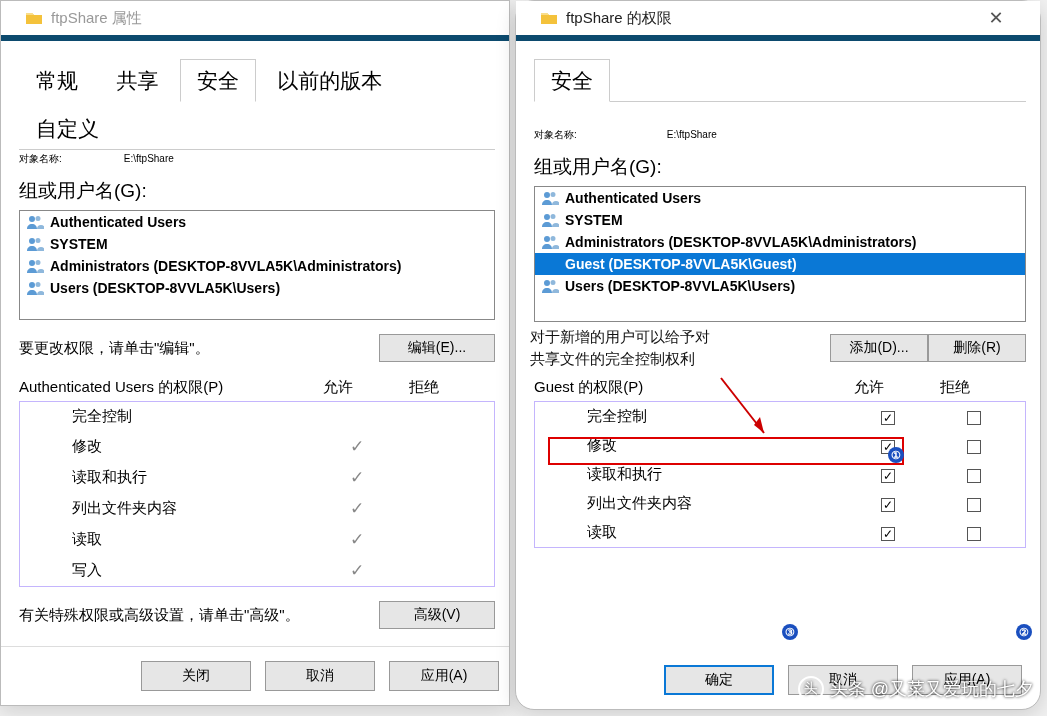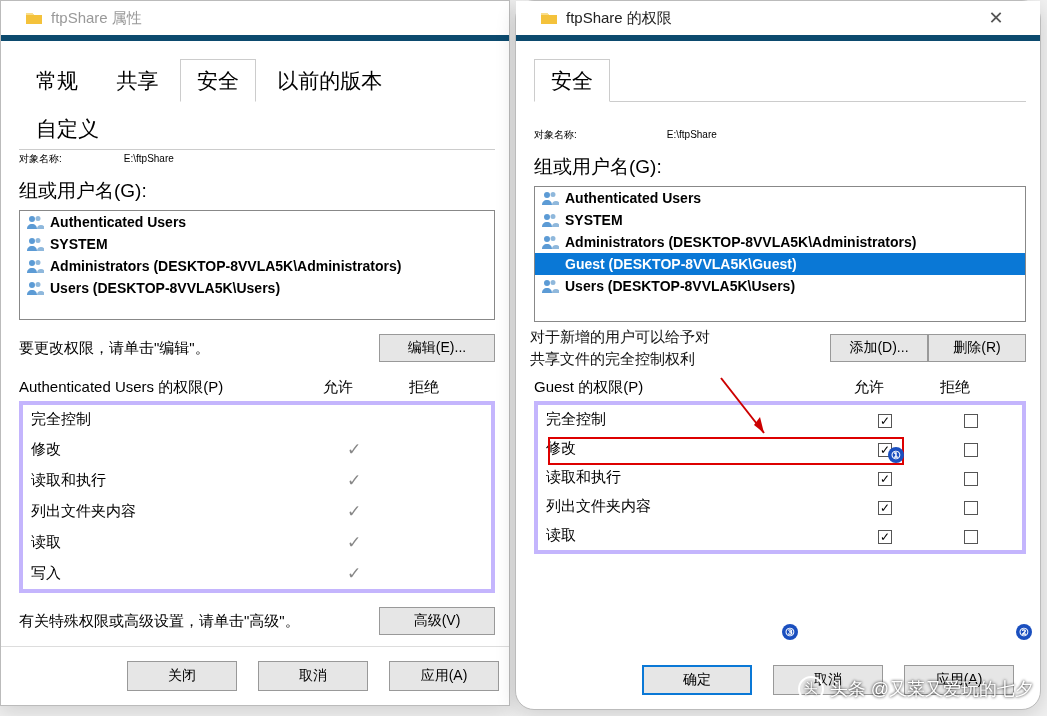--- a/index.html
+++ b/index.html
@@ -35,29 +35,29 @@
 .hint-text { flex: 1; font-size: 15px; }
 .btn { min-width: 98px; height: 28px; border: 1px solid #999; background: #e6e6e6; font-size: 14px; cursor: pointer; }
 .btn.primary { width: 100px; height: 30px; }
 .btn.wide { width: 116px; }
 .btn.focus { border: 2px solid #0a78d6; }
 
 .perm-header { display: flex; margin: 16px 0 4px 0; font-size: 15px; }
 .perm-header .name { flex: 1; }
 .perm-header .col { width: 86px; }
 
-.perm-table { border: 4px solid #c4b5fd; }
+.perm-table { border: 1px solid #c4b5fd; padding-left: 44px; }
 .perm-row { display: flex; align-items: center; padding: 5px 8px; font-size: 15px; }
 .perm-row .pname { flex: 1; }
 .perm-row .pcol { width: 86px; text-align: center; }
 .check-ro { color: #888; font-size: 17px; }
 .checkbox { width: 14px; height: 14px; border: 1px solid #555; display: inline-block; vertical-align: middle; }
 .checkbox.checked::after { content: "✓"; display: block; font-size: 12px; line-height: 12px; color: #000; text-align: center; }
 
-.btn-bar { display: flex; justify-content: flex-end; gap: 21px; padding: 14px 10px; }
+.btn-bar { display: flex; justify-content: flex-end; gap: 14px; padding: 14px 10px; }
 .btn-bar .btn { width: 110px; height: 30px; }
 
 .annot-text { position:absolute; font-size: 15px; color: #111; line-height: 22px; left: 530px; top: 326px; }
 .redbox { position: absolute; border: 2px solid #d00; left: 548px; top: 437px; width: 356px; height: 28px; }
 .arrow { position: absolute; left: 716px; top: 373px; }
 .numcirc { position:absolute; width:16px; height:16px; border-radius:50%; background:#1a4fbf; color:#fff; font-size:11px; font-weight:bold; text-align:center; line-height:16px; }
 .watermark { position:absolute; right: 14px; bottom: 14px; color:#fff; font-size:18px; display:flex; align-items:center; gap:6px; text-shadow:0 0 3px #000; }
 .watermark .wmcirc { width:26px;height:26px;border:2px solid #fff;border-radius:50%;display:flex;align-items:center;justify-content:center;font-size:14px;}
 .add-del-row { display:flex; justify-content:flex-end; margin-top:12px; }
 </style>
@@ -265,21 +265,21 @@
           <span class="pcol"><span class="checkbox checked"></span></span>
           <span class="pcol"><span class="checkbox"></span></span>
         </div>
         <div class="perm-row">
           <span class="pname">读取</span>
           <span class="pcol"><span class="checkbox checked"></span></span>
           <span class="pcol"><span class="checkbox"></span></span>
         </div>
       </div>
   </div>
-  <div class="btn-bar" style="position:absolute;bottom:0;right:16px;left:0;">
+  <div class="btn-bar" style="position:absolute;bottom:0;right:8px;left:0;">
     <button class="btn primary focus">确定</button>
     <button class="btn primary">取消</button>
     <button class="btn primary">应用(A)</button>
   </div>
 </div>
 
 <div class="annot-text" id="annot-text">对于新增的用户可以给予对<br>共享文件的完全控制权利</div>
 <svg class="arrow" width="60" height="75">
   <line x1="5" y1="5" x2="48" y2="60" stroke="#c00" stroke-width="2"></line>
   <polygon points="48,60 38,52 44,44" fill="#c00"></polygon>

